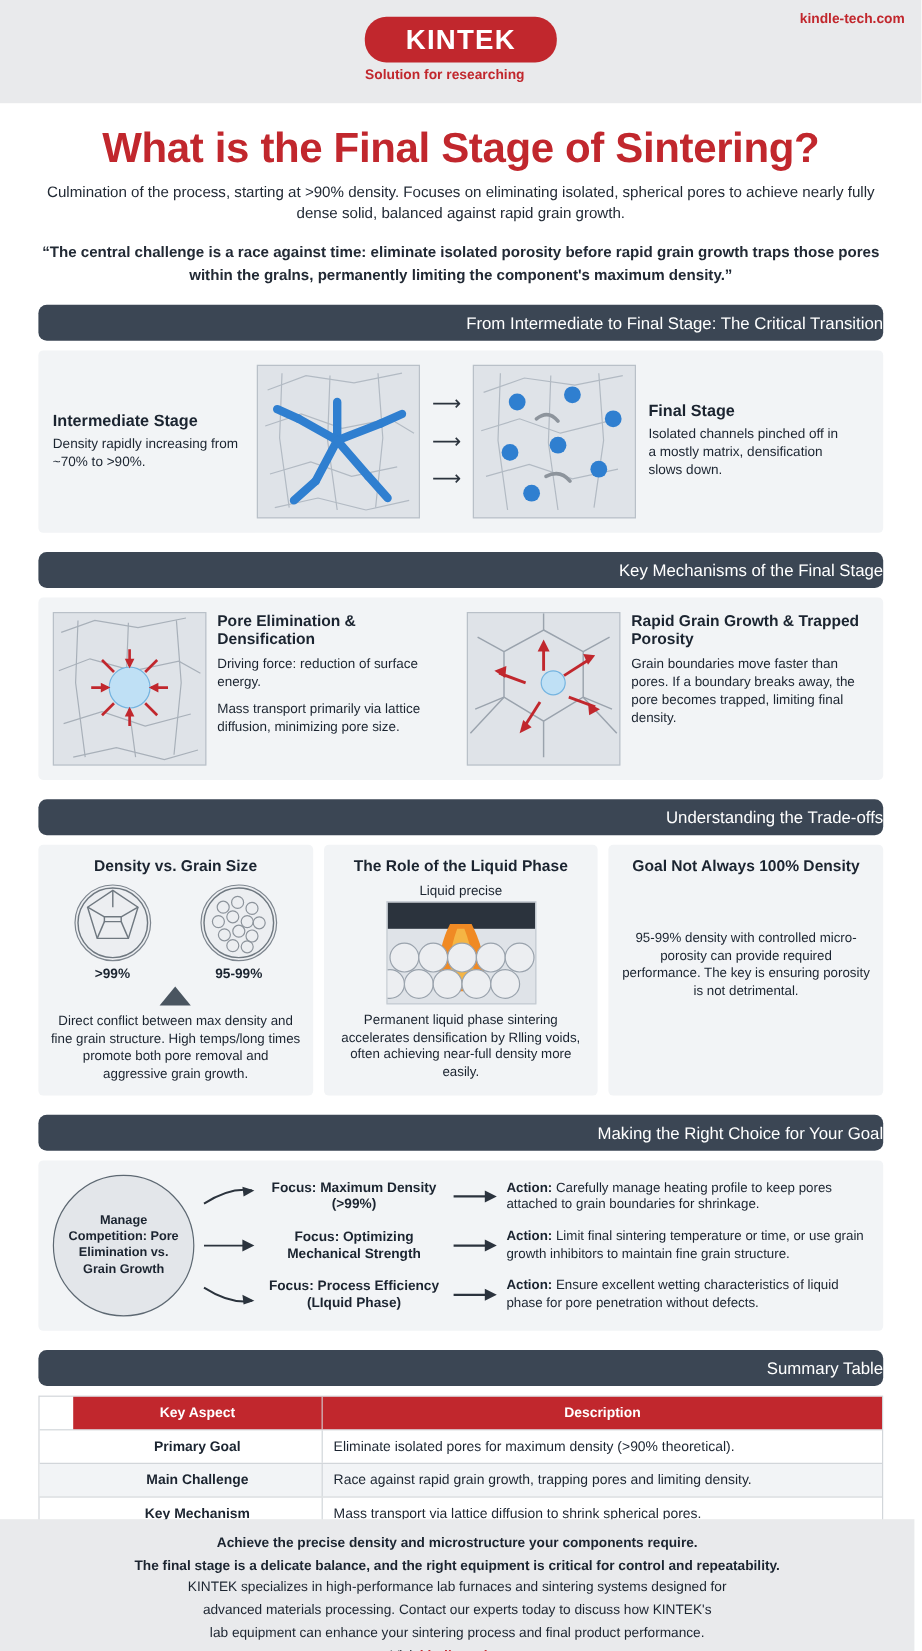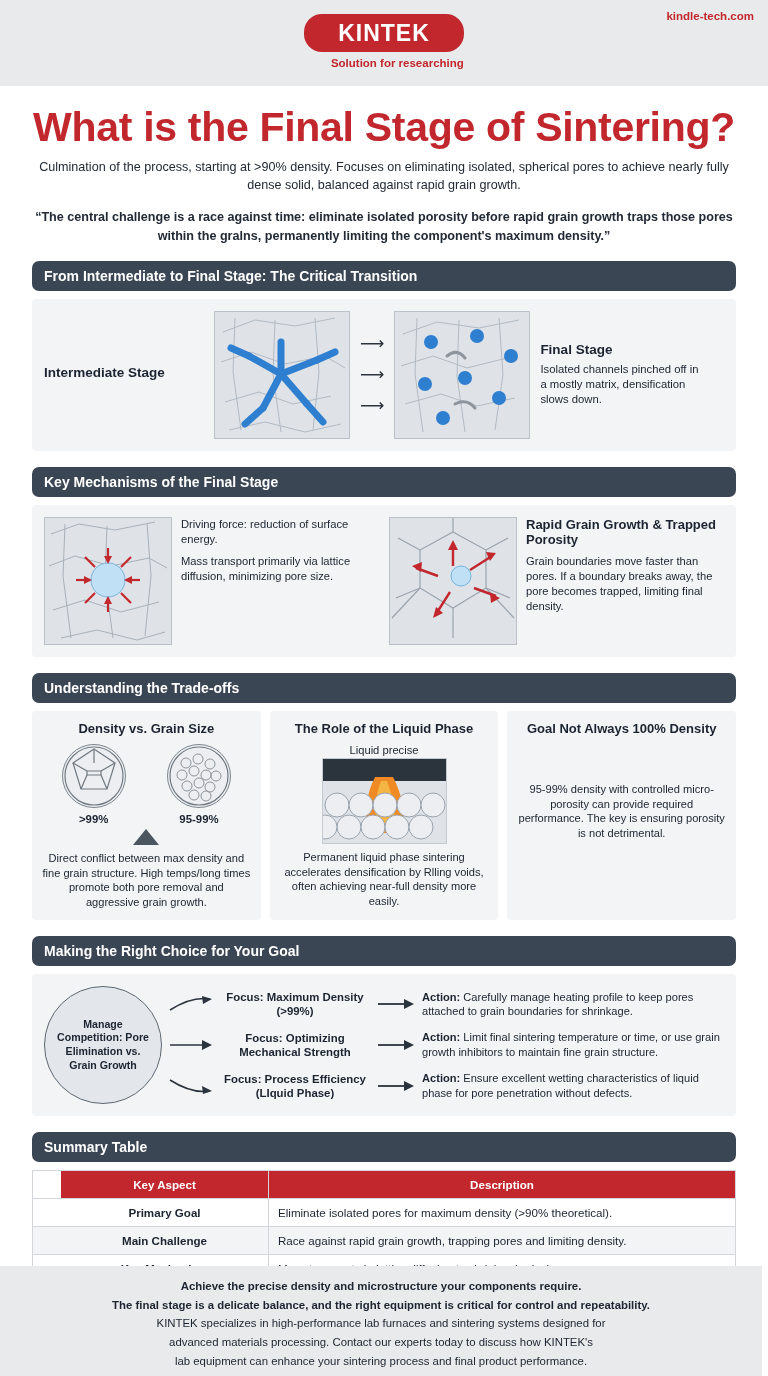--- a/index.html
+++ b/index.html
@@ -15,46 +15,46 @@
 
   
   .topbar {
     height:86px; background:#e9eaec; position:relative;
     display:flex; align-items:flex-start; justify-content:center;
   }
   .site-url {
     position:absolute; right:14px; top:10px;
     color:#c1272d; font-size:11.5px; font-weight:bold;
   }
-  .brandwrap { margin-top:14px; text-align:right; }
+  .brandwrap { margin-top:14px; text-align:left; }
   .logo {
     background:#c1272d; color:#ffffff; border-radius:18px;
     padding:7px 34px; font-size:23px; font-weight:bold; letter-spacing:1px;
     display:inline-block; line-height:1.05;
   }
   .tagline { color:#c1272d; font-size:11.5px; font-weight:bold; margin-top:5px; }
 
   
   .title {
-    text-align:center; color:#c1272d; font-size:41px; font-weight:bold;
+    text-align:center; color:#c1272d; font-size:35px; font-weight:bold;
     margin:18px 0 8px 0; letter-spacing:-.3px;
   }
   .subtitle {
     text-align:center; font-size:12.6px; line-height:1.4;
     margin:0 26px; color:#222a35;
   }
   .quote {
     text-align:center; font-size:12.6px; line-height:1.45; font-weight:bold;
     margin:14px 26px 0 26px; color:#222a35;
   }
 
   
   .bar {
-    background:#3b4654; color:#ffffff; text-align:left;
-    font-size:14px; font-weight:bold; padding:7px 12px;
+    background:#3b4654; color:#ffffff; text-align:right;
+    font-size:14px; font-weight:normal; padding:7px 0;
     border-radius:7px; margin:16px 32px 0 32px;
   }
   .panel {
     background:#f2f4f6; margin:8px 32px 0 32px; border-radius:4px;
     padding:12px;
   }
 
   
   .transition { display:flex; align-items:center; gap:10px; }
   .trans-text { width:160px; }
@@ -138,20 +138,21 @@
 
   <div class="title">What is the Final Stage of Sintering?</div>
   <div class="subtitle">Culmination of the process, starting at &gt;90% density. Focuses on eliminating isolated, spherical pores to achieve nearly fully dense solid, balanced against rapid grain growth.</div>
   <div class="quote">“The central challenge is a race against time: eliminate isolated porosity before rapid grain growth traps those pores within the gralns, permanently limiting the component's maximum density.”</div>
 
   <div class="bar">From Intermediate to Final Stage: The Critical Transition</div>
   <div class="panel">
     <div class="transition">
       <div class="trans-text">
         <h4>Intermediate Stage</h4>
+        <p>Density rapidly increasing from ~70% to &gt;90%.</p>
       </div>
       <div class="micro">
         <svg width="134" height="126" viewBox="0 0 134 126">
           <g stroke="#b2bac3" stroke-width="1" fill="none">
             <path d="M8 20 L40 8 L80 14 L120 6"></path>
               <path d="M6 50 L36 40 L70 52 L110 44 L130 56"></path>
             <path d="M10 90 L44 80 L78 92 L116 84"></path>
               <path d="M14 118 L50 110 L90 120 L126 112"></path>
             <path d="M20 6 L18 60 L26 118"></path>
               <path d="M60 8 L58 62 L66 120"></path>
@@ -235,20 +236,21 @@
             </g>
             <g fill="#c1272d">
               <polygon points="63,46 59,38 67,38"></polygon>
                 <polygon points="63,78 59,86 67,86"></polygon>
               <polygon points="47,62 39,58 39,66"></polygon>
                 <polygon points="79,62 87,58 87,66"></polygon>
             </g>
           </svg>
         </div>
         <div class="mech-txt">
+          <h4>Pore Elimination &amp; Densification</h4>
           <p>Driving force: reduction of surface energy.</p>
           <p>Mass transport primarily via lattice diffusion, minimizing pore size.</p>
         </div>
       </div>
       <div class="mech-col">
         <div class="mech-img">
           <svg width="126" height="126" viewBox="0 0 126 126">
             <g stroke="#9aa3ad" stroke-width="1.2" fill="none">
               <polygon points="63,14 96,32 96,70 63,90 30,70 30,32"></polygon>
               <path d="M63 14 L63 0"></path>

